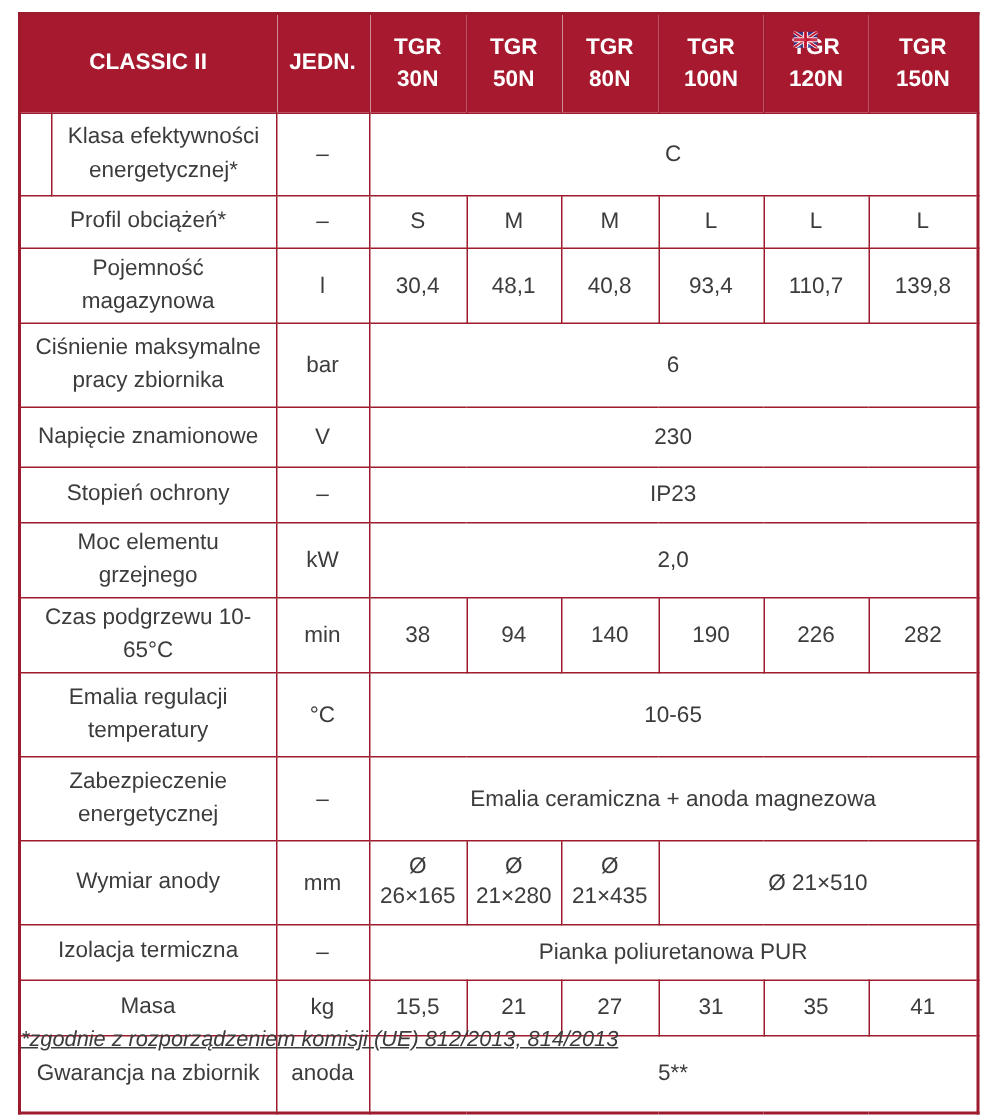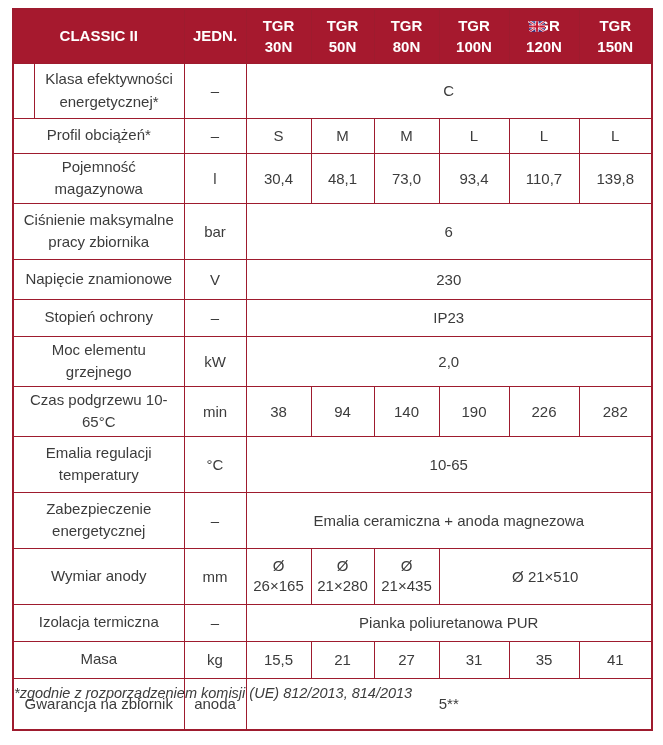--- a/index.html
+++ b/index.html
@@ -49,40 +49,40 @@
     left: 19px; top: 11px;
     opacity: 0.85;
   }
   .footnotes {
     position: absolute;
     left: 14px; top: 684px;
     font-style: italic;
     font-size: 14.5px;
     color: #3c3c3c;
   }
-  .footnotes p { margin: 0 0 14px 0; line-height: 1.3; }
+  .footnotes p { margin: 0 0 14px 0; line-height: 1.3; text-decoration: underline; }
 </style>
 </head>
 <body>
 
 <div class="table-wrap">
   <table class="spec">
     <colgroup>
       <col style="width:21px">
         <col style="width:150px">
         <col style="width:62px">
       <col style="width:65px">
         <col style="width:63px">
         <col style="width:65px">
       <col style="width:70px">
         <col style="width:70px">
         <col style="width:73px">
     </colgroup>
     <thead>
-      <tr style="height:54px">
+      <tr style="height:66px">
         <th colspan="2">CLASSIC II</th>
         <th>JEDN.</th>
         <th class="model-cell">
           <span class="hline">TGR</span>
           <span class="hline">30N</span>
         </th>
         <th class="model-cell">
           <span class="hline">TGR</span>
           <span class="hline">50N</span>
         </th>
@@ -126,21 +126,21 @@
         <td>M</td>
         <td>L</td>
         <td>L</td>
         <td>L</td>
       </tr>
       <tr style="height:38px">
         <td class="label" colspan="2">Pojemność magazynowa</td>
         <td>l</td>
         <td>30,4</td>
         <td>48,1</td>
-        <td>73,0</td>
+        <td>40,8</td>
         <td>93,4</td>
         <td>110,7</td>
         <td>139,8</td>
       </tr>
       <tr style="height:56px">
         <td class="label" colspan="2">Ciśnienie maksymalne pracy zbiornika</td>
         <td>bar</td>
         <td colspan="6">6</td>
       </tr>
       <tr style="height:40px">

